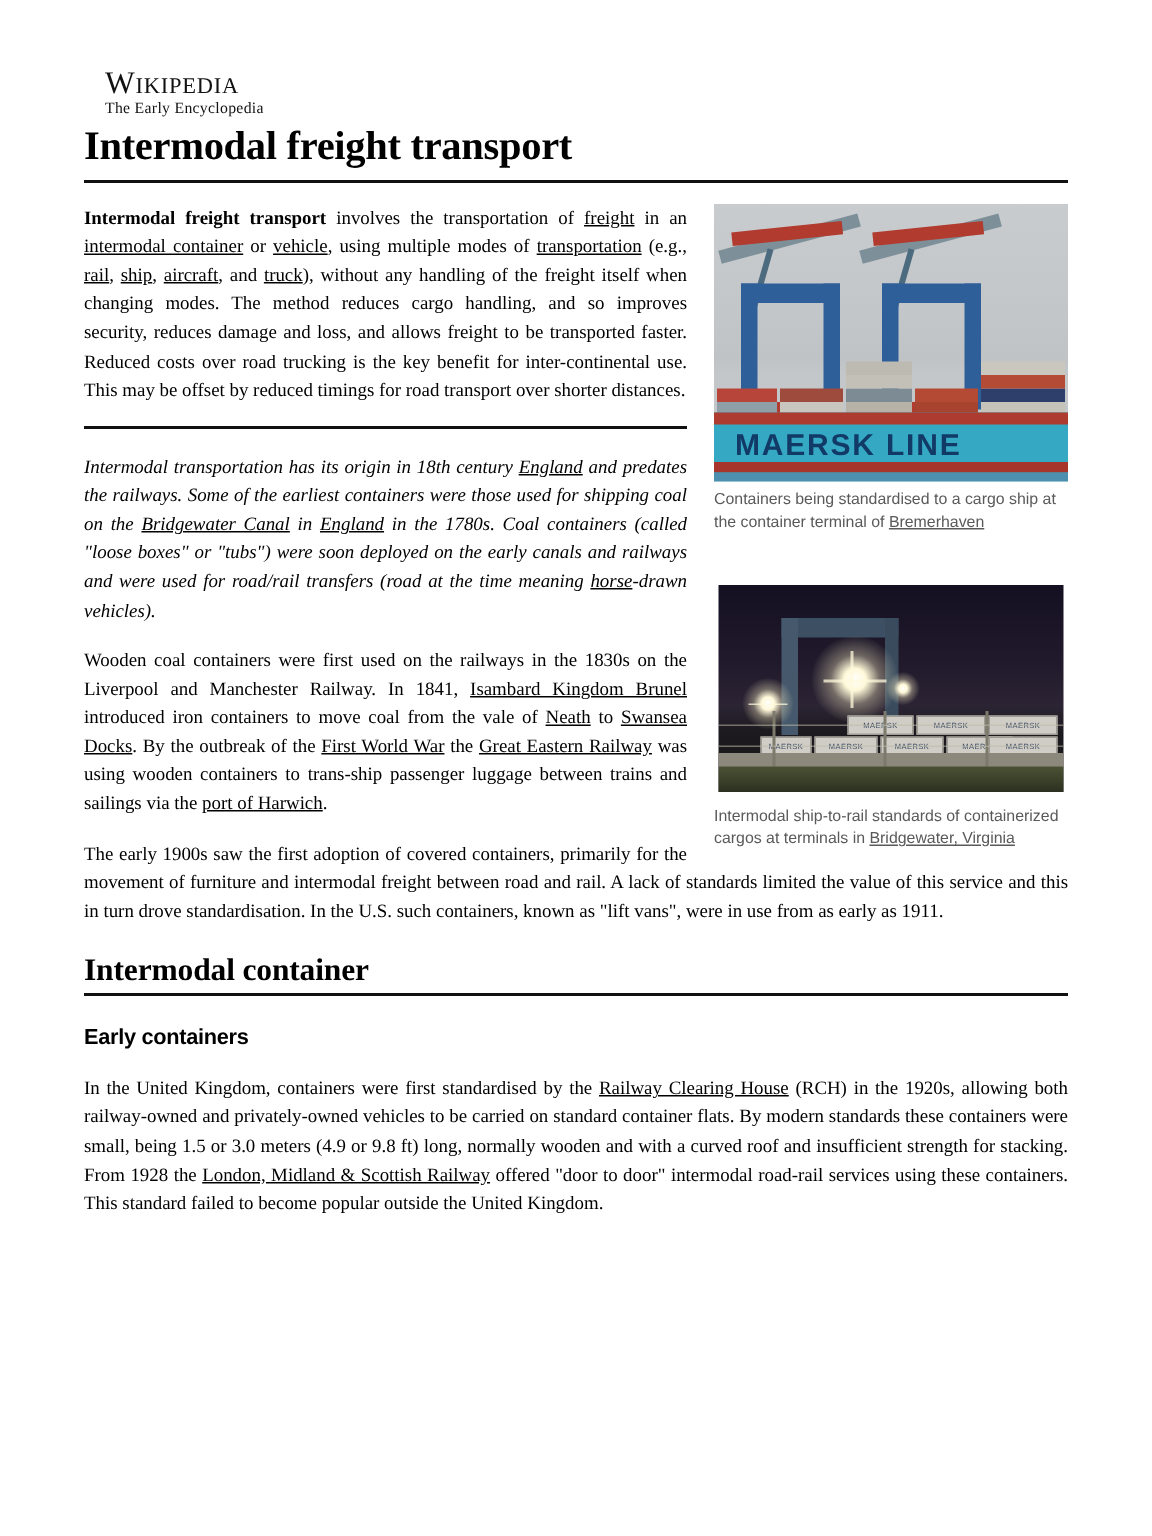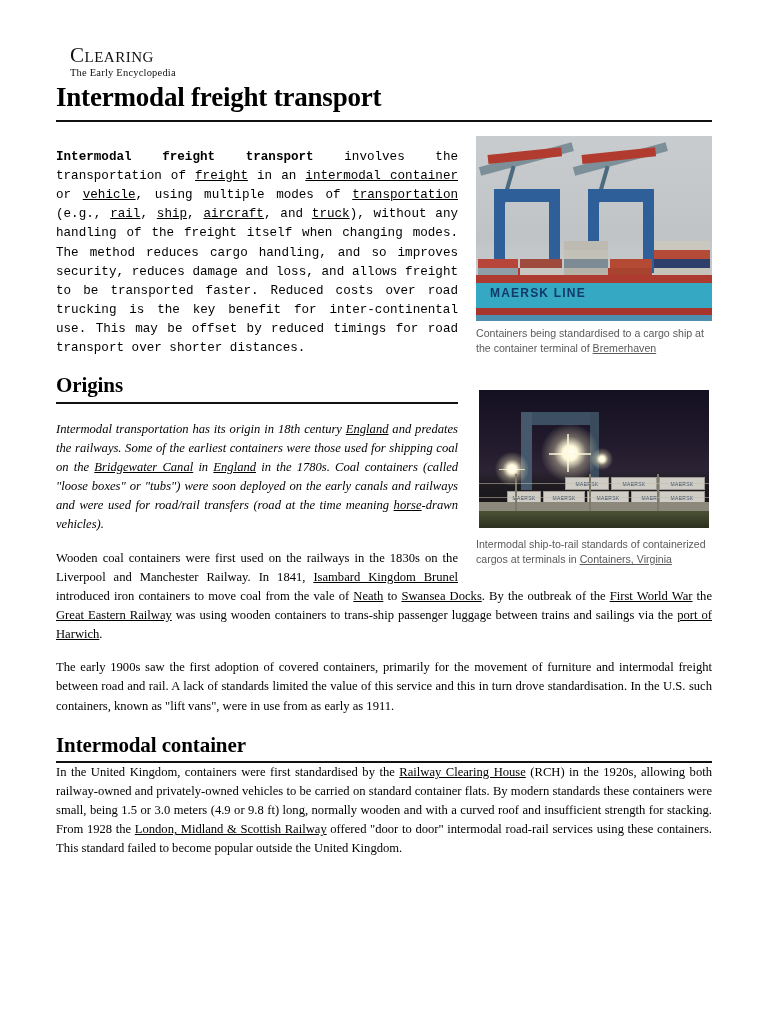--- a/index.html
+++ b/index.html
@@ -61,21 +61,21 @@
     height: 0;
   }
 
   
   p {
     font-size: 12.6px;
     line-height: 1.52;
     text-align: justify;
     margin: 0 0 14px 0;
   }
-  .lead { margin-top: 26px; font-family: Liberation Mono, monospace; }
+  .lead { margin-top: 14px; }
   .lead b { font-weight: bold; }
   a.wlink {
     color: #000;
     text-decoration: underline;
   }
 
   
   .figure {
     float: right;
     clear: right;
@@ -166,21 +166,21 @@
     background: #a7352b;
   }
   .ph1-hull .water {
     position: absolute; bottom: 0; left: 0; right: 0; height: 6px;
     background: #4c8fae;
   }
   .ph1-hull .brand {
     position: absolute; top: 11px; left: 14px;
     font-family: "Liberation Sans", "DejaVu Sans", sans-serif;
     font-weight: bold;
-    font-size: 12px;
+    font-size: 20px;
     letter-spacing: 1.2px;
     color: #123a67;
   }
 
   
   .photo-night {
     height: 160px;
     background: #ffffff;
   }
   .night-inner {
@@ -261,21 +261,21 @@
   }
   .section-block { margin-top: 14px; }
   .clearfix::after { content: ""; display: block; clear: both; }
 </style>
 </head>
 <body>
 
 <div class="page">
 
   <div class="masthead">
-    <div class="wp-wordmark">Clearing</div>
+    <div class="wp-wordmark">Wikipedia</div>
     <div class="wp-tagline">The Early Encyclopedia</div>
   </div>
 
   <h1 class="article-title">Intermodal freight transport</h1>
   <hr class="rule-heavy">
 
   <div class="figure first">
     <div class="photo photo-maersk">
       <div class="ph1-crane c1">
         <div class="boom"></div>
@@ -346,48 +346,48 @@
         <div class="n-ground"></div>
         <div class="n-post" style="left:36px;"></div>
         <div class="n-post" style="left:110px;"></div>
         <div class="n-post" style="left:178px;"></div>
         <div class="n-wire" style="bottom:44px;"></div>
         <div class="n-wire" style="bottom:30px;"></div>
         <div class="n-grass"></div>
       </div>
     </div>
     <div class="figcaption">
-      <span>Intermodal ship-to-rail standards of containerized cargos at terminals in </span><a class="wlink" href="#">Containers, Virginia</a>
+      <span>Intermodal ship-to-rail standards of containerized cargos at terminals in </span><a class="wlink" href="#">Bridgewater, Virginia</a>
     </div>
   </div>
 
   <p class="lead">
     <b>Intermodal freight transport</b><span> involves the transportation of </span><a class="wlink" href="#">freight</a><span> in an </span><a class="wlink" href="#">intermodal container</a><span> or </span><a class="wlink" href="#">vehicle</a><span>, using multiple modes of </span><a class="wlink" href="#">transportation</a><span> (e.g., </span><a class="wlink" href="#">rail</a><span>, </span><a class="wlink" href="#">ship</a><span>, </span><a class="wlink" href="#">aircraft</a><span>, and </span><a class="wlink" href="#">truck</a><span>), without any handling of the freight itself when changing modes. The method reduces cargo handling, and so improves security, reduces damage and loss, and allows freight to be transported faster. Reduced costs over road trucking is the key benefit for inter-continental use. This may be offset by reduced timings for road transport over shorter distances.</span>
   </p>
 
   <div class="section-block">
-    <h2 class="section">Origins</h2>
     <hr class="rule-section">
   </div>
 
   <p style="margin-top:16px;font-style:italic;">
     <span>Intermodal transportation has its origin in 18th century </span><a class="wlink" href="#">England</a><span> and predates the railways. Some of the earliest containers were those used for shipping coal on the </span><a class="wlink" href="#">Bridgewater Canal</a><span> in </span><a class="wlink" href="#">England</a><span> in the 1780s. Coal containers (called "loose boxes" or "tubs") were soon deployed on the early canals and railways and were used for road/rail transfers (road at the time meaning </span><a class="wlink" href="#">horse</a><span>-drawn vehicles).</span>
   </p>
 
   <p>
     <span>Wooden coal containers were first used on the railways in the 1830s on the Liverpool and Manchester Railway. In 1841, </span><a class="wlink" href="#">Isambard Kingdom Brunel</a><span> introduced iron containers to move coal from the vale of </span><a class="wlink" href="#">Neath</a><span> to </span><a class="wlink" href="#">Swansea Docks</a><span>. By the outbreak of the </span><a class="wlink" href="#">First World War</a><span> the </span><a class="wlink" href="#">Great Eastern Railway</a><span> was using wooden containers to trans-ship passenger luggage between trains and sailings via the </span><a class="wlink" href="#">port of Harwich</a><span>.</span>
   </p>
 
   <p>The early 1900s saw the first adoption of covered containers, primarily for the movement of furniture and intermodal freight between road and rail. A lack of standards limited the value of this service and this in turn drove standardisation. In the U.S. such containers, known as "lift vans", were in use from as early as 1911.</p>
 
   <div class="clearfix"></div>
 
   <div class="section-block" style="margin-top:16px;">
     <h2 class="section">Intermodal container</h2>
     <hr class="rule-section">
   </div>
 
+  <h3 class="subsection">Early containers</h3>
 
   <p>
     <span>In the United Kingdom, containers were first standardised by the </span><a class="wlink" href="#">Railway Clearing House</a><span> (RCH) in the 1920s, allowing both railway-owned and privately-owned vehicles to be carried on standard container flats. By modern standards these containers were small, being 1.5 or 3.0 meters (4.9 or 9.8 ft) long, normally wooden and with a curved roof and insufficient strength for stacking. From 1928 the </span><a class="wlink" href="#">London, Midland &amp; Scottish Railway</a><span> offered "door to door" intermodal road-rail services using these containers. This standard failed to become popular outside the United Kingdom.</span>
   </p>
 
 </div>
 
 </body></html>

